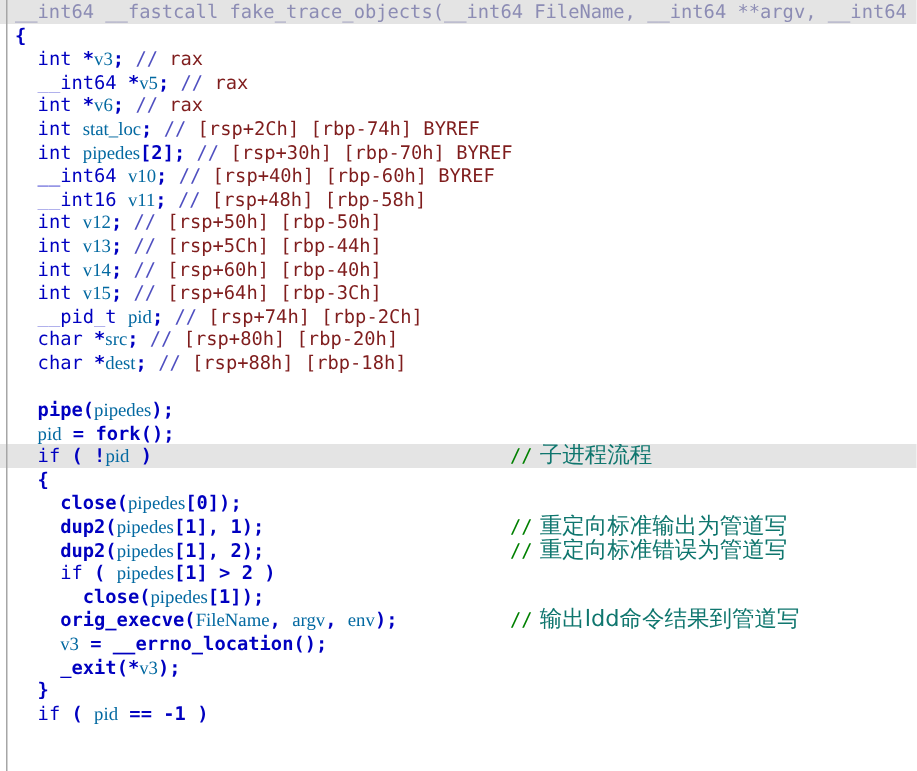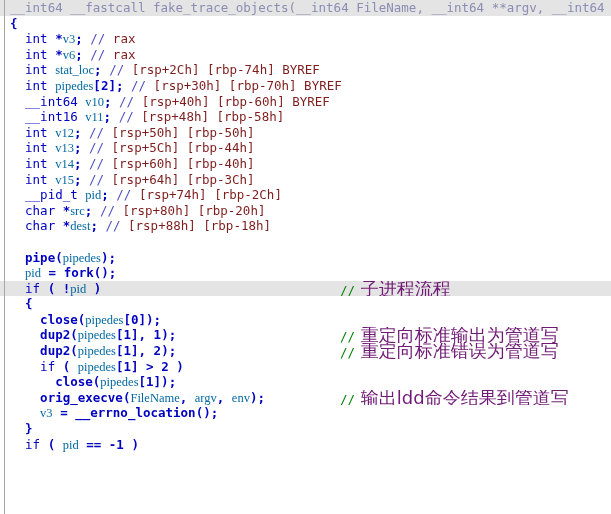--- a/index.html
+++ b/index.html
@@ -74,33 +74,34 @@
   
   .t-kw      { color: #0000c0; font-weight: normal; }
   .t-fn      { color: #0000c0; font-weight: bold; }  
   .t-var     { color: #0369a1; font-family: Liberation Serif, serif; }                     
   .t-sig     { color: #8c8cb4; }                     
   .t-punct   { color: #0000c0; font-weight: bold; }
   .t-num     { color: #0000c0; font-weight: bold; }
   .t-cmt     { color: #4f4fc0; }                     
   .t-cmtreg  { color: #7f1d1d; }                     
   .t-cmtgreen{ color: #008000; }                     
-  .t-cn      { color: #701a75; font-family: "DejaVu Sans", "Liberation Sans", sans-serif; font-size: 18px; }
+  .t-cn      { color: #0f766e; font-family: "DejaVu Sans", "Liberation Sans", sans-serif; font-size: 15px; }
 </style>
 </head>
 <body>
 
 <div id="pseudocode-view">
 
   <div id="gutter-rule"></div>
 
   <div id="code-lines">
       <div class="code-line hl"><span class="code-text"><span class="t-sig">__int64 __fastcall fake_trace_objects(__int64 FileName, __int64 **argv, __int64 **env)</span></span></div>
       <div class="code-line"><span class="code-text"><span class="t-punct">{</span></span></div>
       <div class="code-line"><span class="code-text">  <span class="t-kw">int</span> <span class="t-punct">*</span><span class="t-var">v3</span><span class="t-punct">;</span> <span class="t-cmt">//</span><span class="t-cmtreg"> rax</span></span></div>
+      <div class="code-line"><span class="code-text">  <span class="t-kw">__int64</span> <span class="t-punct">*</span><span class="t-var">v5</span><span class="t-punct">;</span> <span class="t-cmt">//</span><span class="t-cmtreg"> rax</span></span></div>
       <div class="code-line"><span class="code-text">  <span class="t-kw">int</span> <span class="t-punct">*</span><span class="t-var">v6</span><span class="t-punct">;</span> <span class="t-cmt">//</span><span class="t-cmtreg"> rax</span></span></div>
       <div class="code-line"><span class="code-text">  <span class="t-kw">int</span> <span class="t-var">stat_loc</span><span class="t-punct">;</span> <span class="t-cmt">//</span><span class="t-cmtreg"> [rsp+2Ch] [rbp-74h] BYREF</span></span></div>
       <div class="code-line"><span class="code-text">  <span class="t-kw">int</span> <span class="t-var">pipedes</span><span class="t-punct">[</span><span class="t-num">2</span><span class="t-punct">]</span><span class="t-punct">;</span> <span class="t-cmt">//</span><span class="t-cmtreg"> [rsp+30h] [rbp-70h] BYREF</span></span></div>
       <div class="code-line"><span class="code-text">  <span class="t-kw">__int64</span> <span class="t-var">v10</span><span class="t-punct">;</span> <span class="t-cmt">//</span><span class="t-cmtreg"> [rsp+40h] [rbp-60h] BYREF</span></span></div>
       <div class="code-line"><span class="code-text">  <span class="t-kw">__int16</span> <span class="t-var">v11</span><span class="t-punct">;</span> <span class="t-cmt">//</span><span class="t-cmtreg"> [rsp+48h] [rbp-58h]</span></span></div>
       <div class="code-line"><span class="code-text">  <span class="t-kw">int</span> <span class="t-var">v12</span><span class="t-punct">;</span> <span class="t-cmt">//</span><span class="t-cmtreg"> [rsp+50h] [rbp-50h]</span></span></div>
       <div class="code-line"><span class="code-text">  <span class="t-kw">int</span> <span class="t-var">v13</span><span class="t-punct">;</span> <span class="t-cmt">//</span><span class="t-cmtreg"> [rsp+5Ch] [rbp-44h]</span></span></div>
       <div class="code-line"><span class="code-text">  <span class="t-kw">int</span> <span class="t-var">v14</span><span class="t-punct">;</span> <span class="t-cmt">//</span><span class="t-cmtreg"> [rsp+60h] [rbp-40h]</span></span></div>
       <div class="code-line"><span class="code-text">  <span class="t-kw">int</span> <span class="t-var">v15</span><span class="t-punct">;</span> <span class="t-cmt">//</span><span class="t-cmtreg"> [rsp+64h] [rbp-3Ch]</span></span></div>
       <div class="code-line"><span class="code-text">  <span class="t-kw">__pid_t</span> <span class="t-var">pid</span><span class="t-punct">;</span> <span class="t-cmt">//</span><span class="t-cmtreg"> [rsp+74h] [rbp-2Ch]</span></span></div>
@@ -111,17 +112,18 @@
       <div class="code-line"><span class="code-text">  <span class="t-var">pid</span> <span class="t-punct">=</span> <span class="t-fn">fork</span><span class="t-punct">(</span><span class="t-punct">)</span><span class="t-punct">;</span></span></div>
       <div class="code-line hl"><span class="code-text">  <span class="t-kw">if</span> <span class="t-punct">(</span> <span class="t-punct">!</span><span class="t-var">pid</span> <span class="t-punct">)</span></span><span class="comment-text"><span class="t-cmtgreen">//</span><span class="t-cn"> 子进程流程</span></span></div>
       <div class="code-line"><span class="code-text">  <span class="t-punct">{</span></span></div>
       <div class="code-line"><span class="code-text">    <span class="t-fn">close</span><span class="t-punct">(</span><span class="t-var">pipedes</span><span class="t-punct">[</span><span class="t-num">0</span><span class="t-punct">]</span><span class="t-punct">)</span><span class="t-punct">;</span></span></div>
       <div class="code-line"><span class="code-text">    <span class="t-fn">dup2</span><span class="t-punct">(</span><span class="t-var">pipedes</span><span class="t-punct">[</span><span class="t-num">1</span><span class="t-punct">]</span><span class="t-punct">,</span> <span class="t-num">1</span><span class="t-punct">)</span><span class="t-punct">;</span></span><span class="comment-text"><span class="t-cmtgreen">//</span><span class="t-cn"> 重定向标准输出为管道写</span></span></div>
       <div class="code-line"><span class="code-text">    <span class="t-fn">dup2</span><span class="t-punct">(</span><span class="t-var">pipedes</span><span class="t-punct">[</span><span class="t-num">1</span><span class="t-punct">]</span><span class="t-punct">,</span> <span class="t-num">2</span><span class="t-punct">)</span><span class="t-punct">;</span></span><span class="comment-text"><span class="t-cmtgreen">//</span><span class="t-cn"> 重定向标准错误为管道写</span></span></div>
       <div class="code-line"><span class="code-text">    <span class="t-kw">if</span> <span class="t-punct">(</span> <span class="t-var">pipedes</span><span class="t-punct">[</span><span class="t-num">1</span><span class="t-punct">]</span> <span class="t-punct">&gt;</span> <span class="t-num">2</span> <span class="t-punct">)</span></span></div>
       <div class="code-line"><span class="code-text">      <span class="t-fn">close</span><span class="t-punct">(</span><span class="t-var">pipedes</span><span class="t-punct">[</span><span class="t-num">1</span><span class="t-punct">]</span><span class="t-punct">)</span><span class="t-punct">;</span></span></div>
       <div class="code-line"><span class="code-text">    <span class="t-fn">orig_execve</span><span class="t-punct">(</span><span class="t-var">FileName</span><span class="t-punct">,</span> <span class="t-var">argv</span><span class="t-punct">,</span> <span class="t-var">env</span><span class="t-punct">)</span><span class="t-punct">;</span></span><span class="comment-text"><span class="t-cmtgreen">//</span><span class="t-cn"> 输出ldd命令结果到管道写</span></span></div>
       <div class="code-line"><span class="code-text">    <span class="t-var">v3</span> <span class="t-punct">=</span> <span class="t-fn">__errno_location</span><span class="t-punct">(</span><span class="t-punct">)</span><span class="t-punct">;</span></span></div>
+      <div class="code-line"><span class="code-text">    <span class="t-fn">_exit</span><span class="t-punct">(</span><span class="t-punct">*</span><span class="t-var">v3</span><span class="t-punct">)</span><span class="t-punct">;</span></span></div>
       <div class="code-line"><span class="code-text">  <span class="t-punct">}</span></span></div>
       <div class="code-line"><span class="code-text">  <span class="t-kw">if</span> <span class="t-punct">(</span> <span class="t-var">pid</span> <span class="t-punct">=</span><span class="t-punct">=</span> <span class="t-punct">-</span><span class="t-num">1</span> <span class="t-punct">)</span></span></div>
     </div>
 
 </div>
 
 </body></html>

